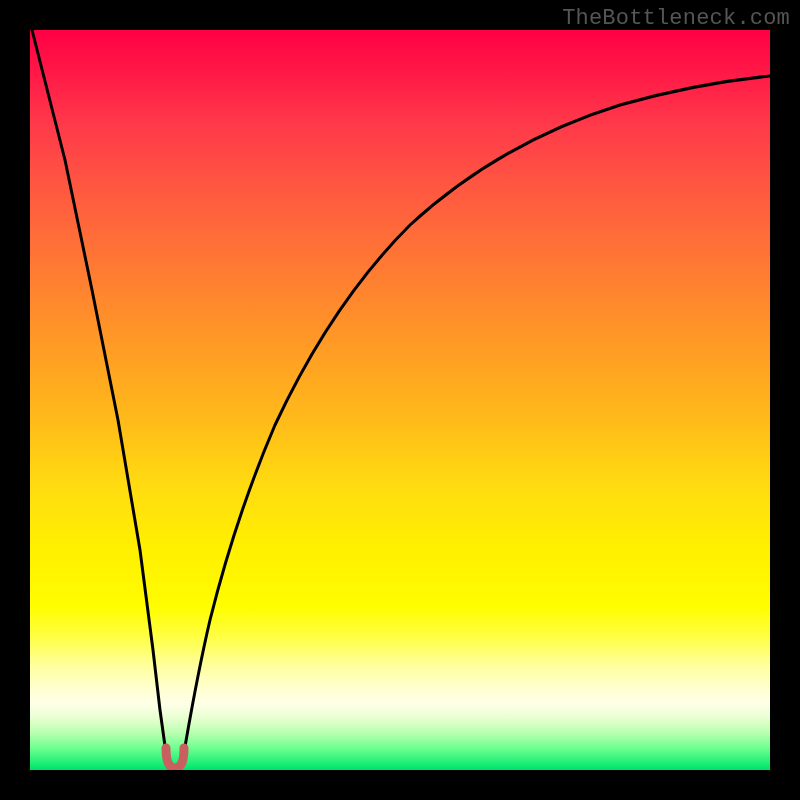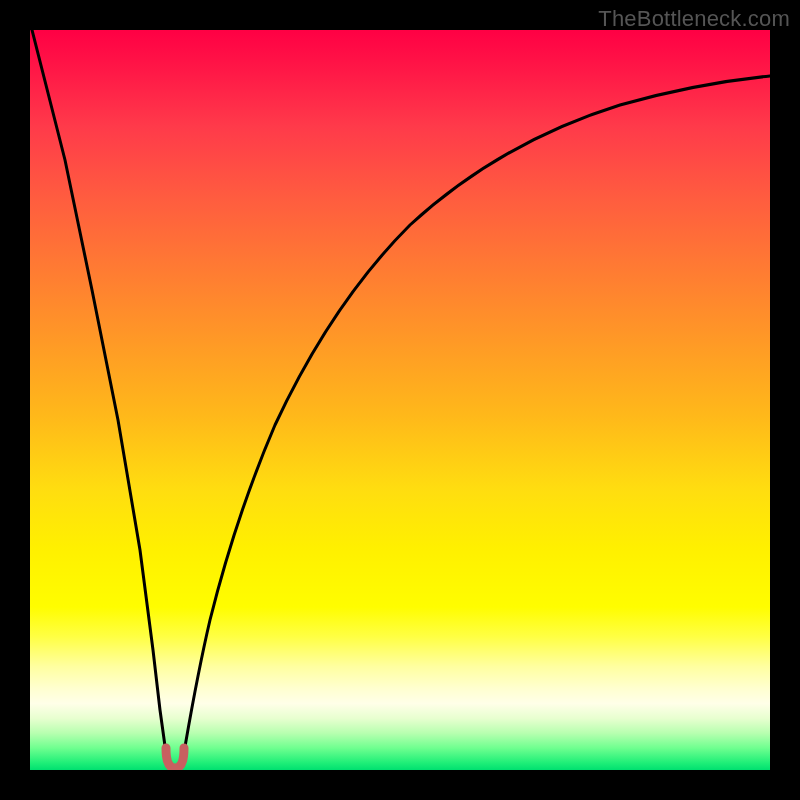--- a/index.html
+++ b/index.html
@@ -44,21 +44,21 @@
       #b8ffb0 95%,
       #70ff90 97%,
       #20ef78 99%,
       #00e070 100%
     );
   }
   .watermark {
     position: absolute;
     top: 6px;
     right: 10px;
-    font-family: Liberation Sans, sans-serif;
+    font-family: Liberation Mono, monospace;
     font-size: 22px;
     color: #555;
     letter-spacing: 0.2px;
   }
   svg.curves {
     position: absolute;
     top: 30px;
     left: 30px;
     width: 740px;
     height: 740px;

